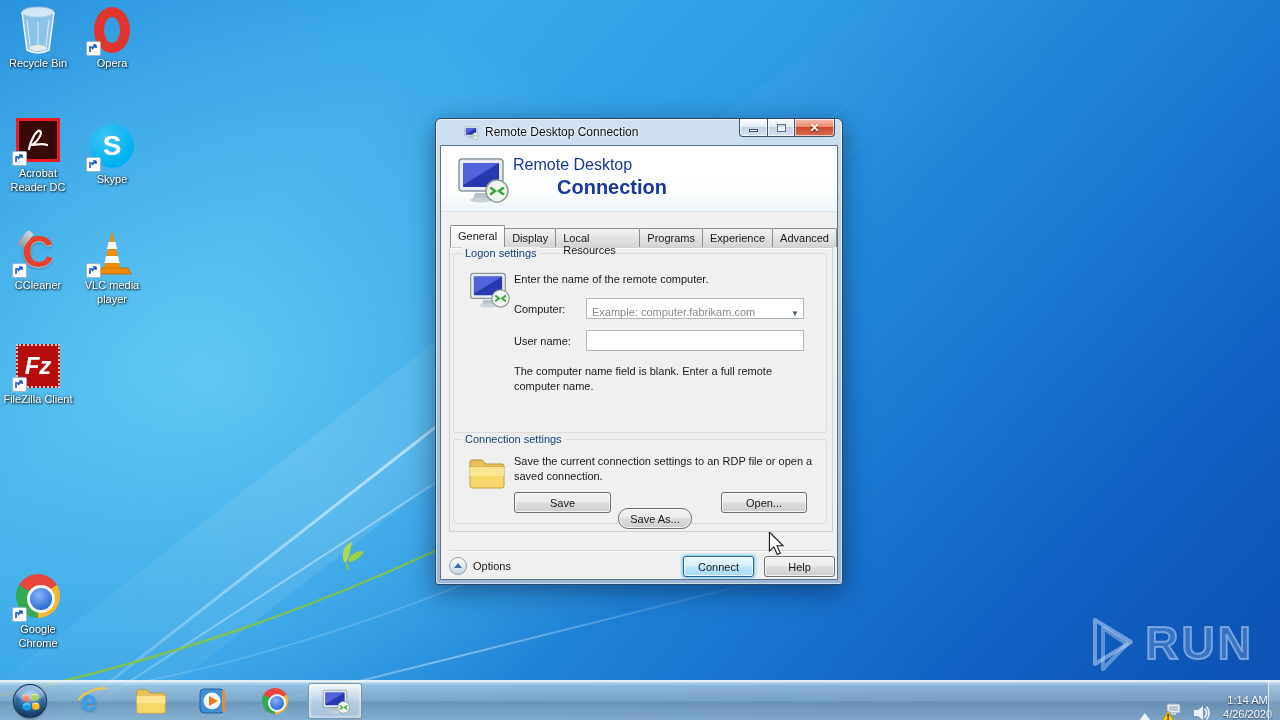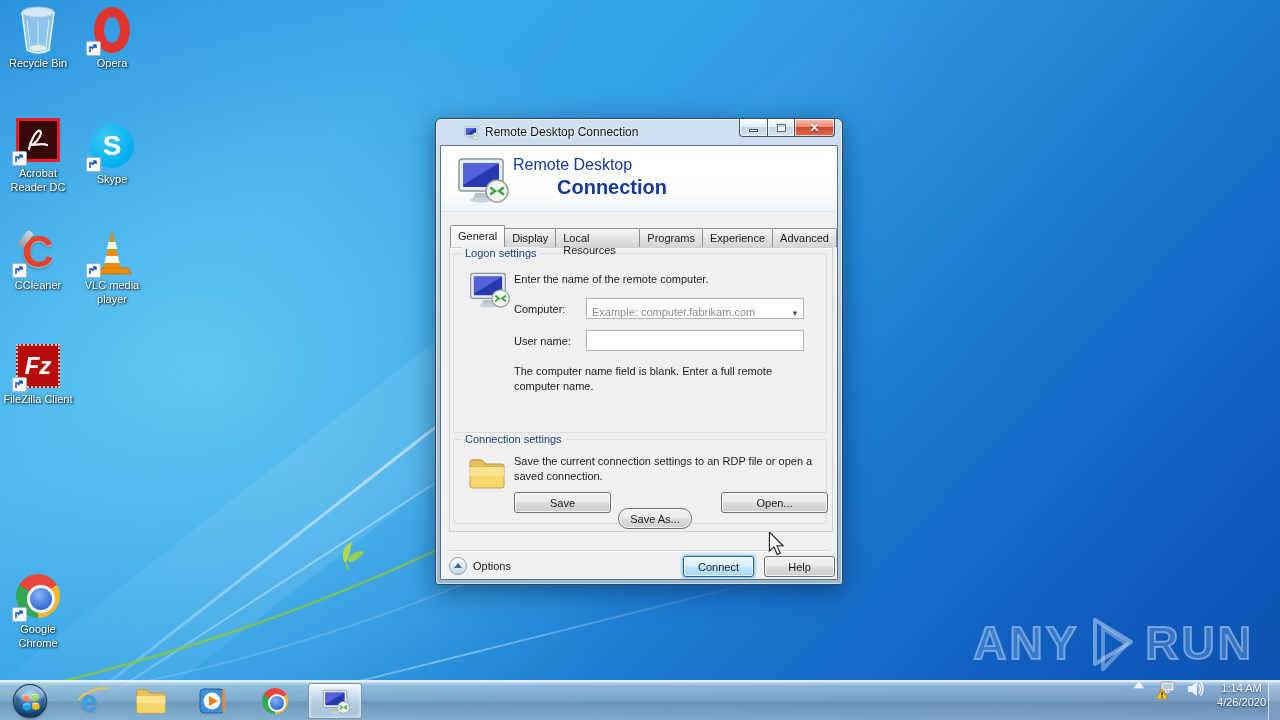--- a/index.html
+++ b/index.html
@@ -107,21 +107,21 @@
     grid-template-rows:7px 7px;gap:2px;transform:rotate(-4deg);}
   .flag span{border-radius:2px 3px 2px 3px;box-shadow:inset 0 1px 1px rgba(255,255,255,.7);}
   .gloss{position:absolute;left:3px;top:2px;width:27px;height:14px;border-radius:50%;background:rgba(255,255,255,.35);filter:blur(1px);}
   .ie-e{position:relative;font-size:30px;font-weight:bold;color:#39a1e8;line-height:30px;text-shadow:0 1px 2px rgba(0,40,80,.3);}
   .ie-ring{position:absolute;left:-6px;top:3px;width:40px;height:22px;border:2px solid transparent;border-top-color:#f5c33a;
     border-radius:50%;transform:rotate(-22deg);}
   .tb-rdp{left:308px;width:54px;border:1px solid #7e96aa;border-radius:3px;top:2px;height:36px;
     background:linear-gradient(rgba(252,254,255,.9),rgba(205,222,238,.75) 50%,rgba(185,206,226,.7));
     box-shadow:inset 0 0 4px rgba(255,255,255,.9);}
   
-  #tray{position:absolute;right:14px;top:0;height:40px;display:flex;align-items:flex-start;}
+  #tray{position:absolute;right:8px;top:0;height:40px;display:flex;align-items:flex-end;}
   .tray-item{margin-left:11px;display:flex;align-items:center;justify-content:center;}
   .clock{margin-left:12px;text-align:center;color:#fff;font-size:11px;line-height:14px;
     text-shadow:0 1px 2px rgba(0,20,50,.8);}
   .show-desktop{position:absolute;right:0;top:0;width:12px;height:40px;border-left:1px solid rgba(255,255,255,.7);
     background:linear-gradient(rgba(255,255,255,.25),rgba(120,150,180,.3));}
   .cursor{position:absolute;pointer-events:none;z-index:50;}
 </style>
 </head>
 <body>
 
@@ -325,37 +325,36 @@
       </div>
 
       <div class="grp" style="left:12px;top:293px;width:374px;height:85px;">
         <div class="grp-label">Connection settings</div>
         <svg width="38" height="32" viewBox="0 0 38 32" style="position:absolute;left:14px;top:18px;">
             <use href="#folder"></use>
           </svg>
         <div class="note" style="left:60px;top:14px;width:306px;">Save the current connection settings to an RDP file or open a saved connection.</div>
         <div class="btn" style="left:60px;top:52px;width:97px;">Save</div>
         <div class="btn" style="left:164px;top:68px;width:74px;border-radius:10px;">Save As...</div>
-        <div class="btn" style="left:267px;top:52px;width:107px;">Open...</div>
+        <div class="btn" style="left:267px;top:52px;width:86px;">Open...</div>
       </div>
 
       <div class="footer-divider"></div>
       <div class="options-btn">
         <div class="opt-circle">
             <div class="opt-arrow"></div>
           </div>
         <span class="options-label">Options</span>
       </div>
       <div class="btn default" style="left:242px;top:410px;width:71px;">Connect</div>
       <div class="btn" style="left:323px;top:410px;width:71px;">Help</div>
     </div>
   </div>
 
   <div id="watermark">
-    <span class="wm-text">ANY</span>
     <svg width="58" height="58" viewBox="0 0 58 58" style="margin:0 4px;">
       <polygon points="12,6 48,28 12,50" fill="none" stroke="rgba(188,212,242,.55)" stroke-width="4" stroke-linejoin="round"></polygon>
       <polygon points="20,14 44,30 20,55" fill="none" stroke="rgba(188,212,242,.45)" stroke-width="4" stroke-linejoin="round"></polygon>
     </svg>
     <span class="wm-text">RUN</span>
   </div>
 
   <div id="taskbar">
     <div class="tb-item startorb">
       <div class="orb">

